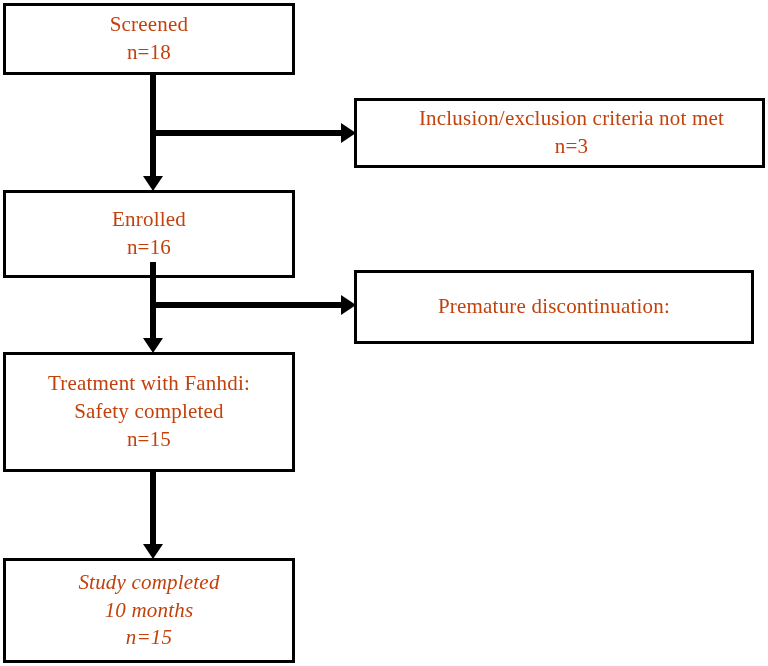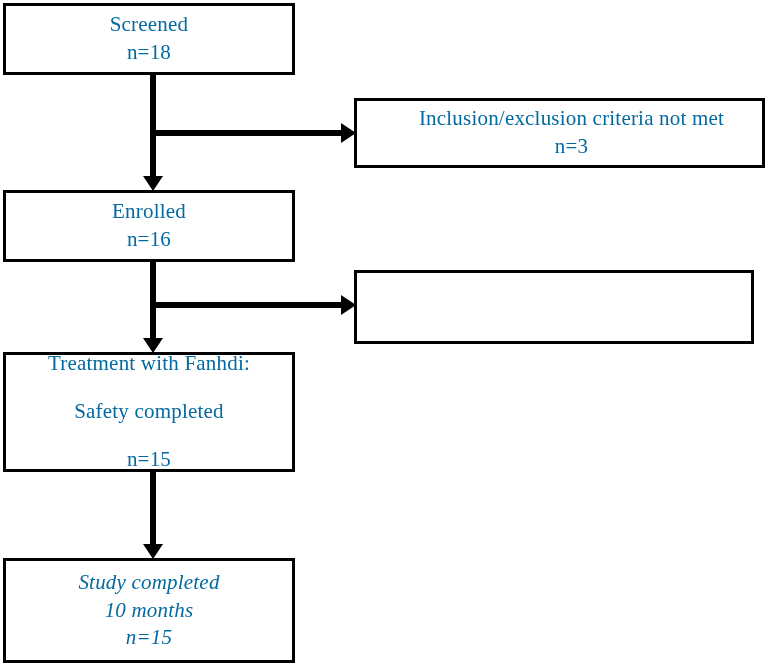--- a/index.html
+++ b/index.html
@@ -27,26 +27,26 @@
     align-items: center;
     justify-content: center;
     text-align: center;
   }
   .node-line {
     display: block;
     font-size: 21px;
     line-height: 1.32;
     letter-spacing: 0.2px;
     white-space: nowrap;
-    color: #0369a1;
+    color: #c2410c;
   }
   
   #box-screened   { left: 3px;  top: 3px;   width: 292px; height: 72px; }
-  #box-enrolled   { left: 3px;  top: 190px; width: 292px; height: 72px; }
-  #box-treatment  { left: 3px;  top: 352px; width: 292px; height: 120px; gap: 20px; }
+  #box-enrolled   { left: 3px;  top: 190px; width: 292px; height: 88px; }
+  #box-treatment  { left: 3px;  top: 352px; width: 292px; height: 120px; }
   #box-completed  { left: 3px;  top: 558px; width: 292px; height: 105px; font-style: italic; }
   
   #box-excl-criteria { left: 354px; top: 98px;  width: 411px; height: 70px; padding-left: 24px; }
   #box-excl-prematur { left: 354px; top: 270px; width: 400px; height: 74px; }
 
   
   .conn-vline {
     position: absolute;
     width: 6px;
     background: #000000;
@@ -115,20 +115,21 @@
     <span class="node-line">n=16</span>
   </div>
 
   <div class="conn-vline" id="vline-2"></div>
   <div class="arrow-down" id="arrow-2"></div>
 
   <div class="conn-hline" id="hline-2"></div>
   <div class="arrow-right" id="arrow-h2"></div>
 
   <div class="node-box" id="box-excl-prematur">
+    <span class="node-line">Premature discontinuation:</span>
   </div>
 
   <div class="node-box" id="box-treatment">
     <span class="node-line">Treatment with Fanhdi:</span>
     <span class="node-line">Safety completed</span>
     <span class="node-line">n=15</span>
   </div>
 
   <div class="conn-vline" id="vline-3"></div>
   <div class="arrow-down" id="arrow-3"></div>

